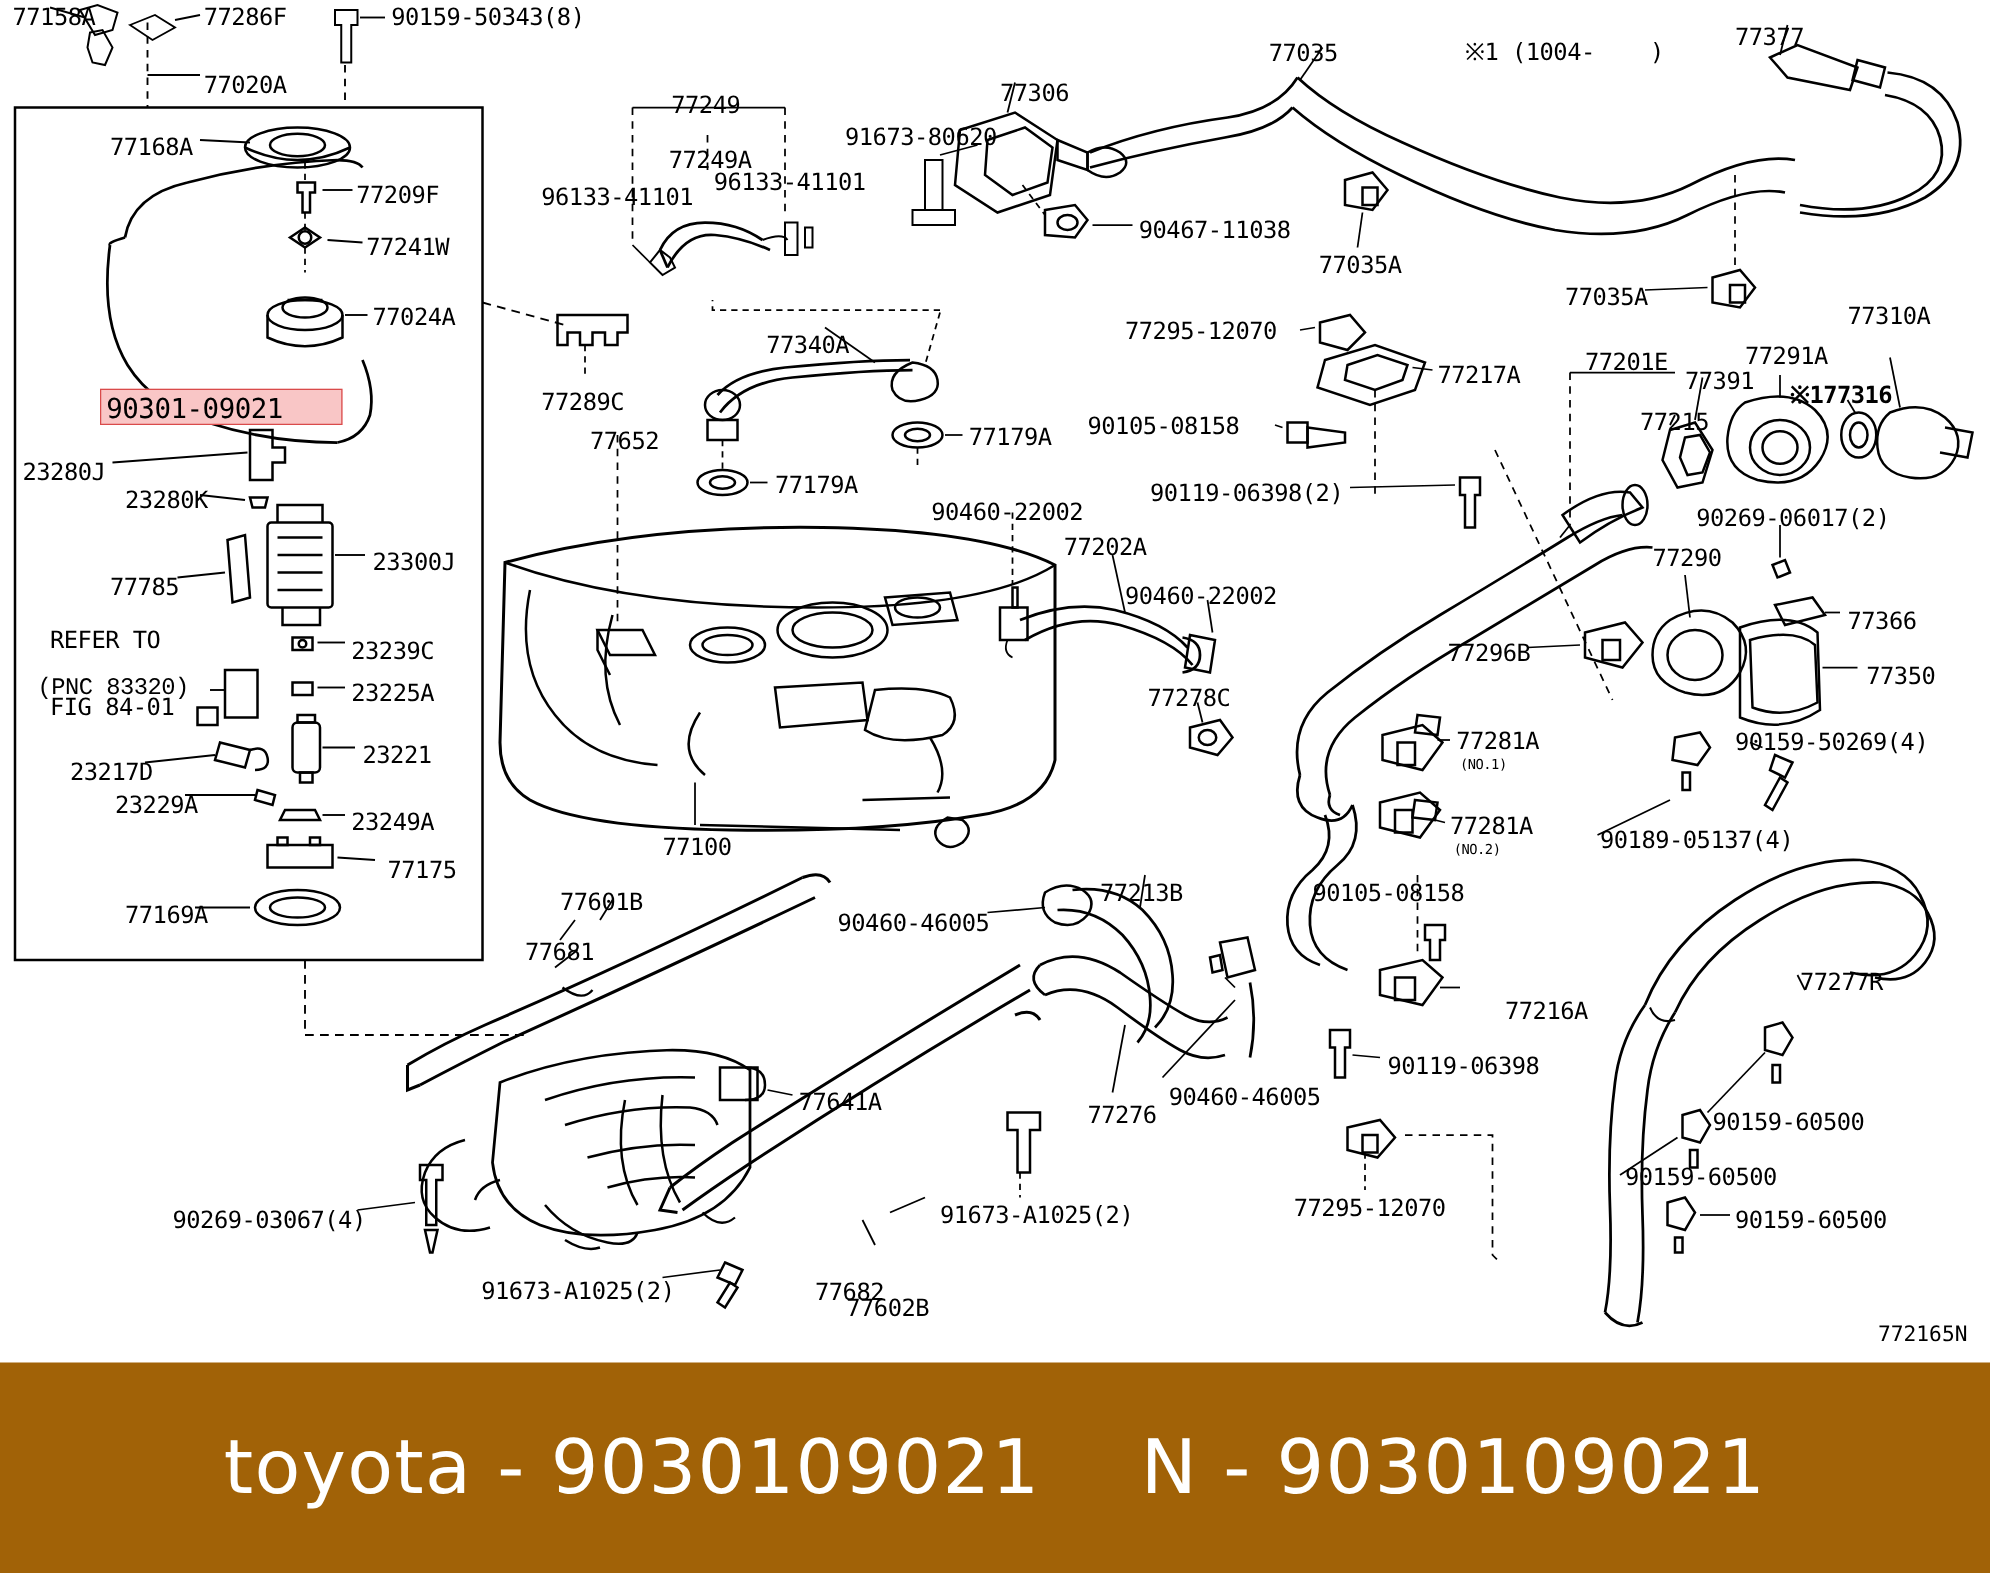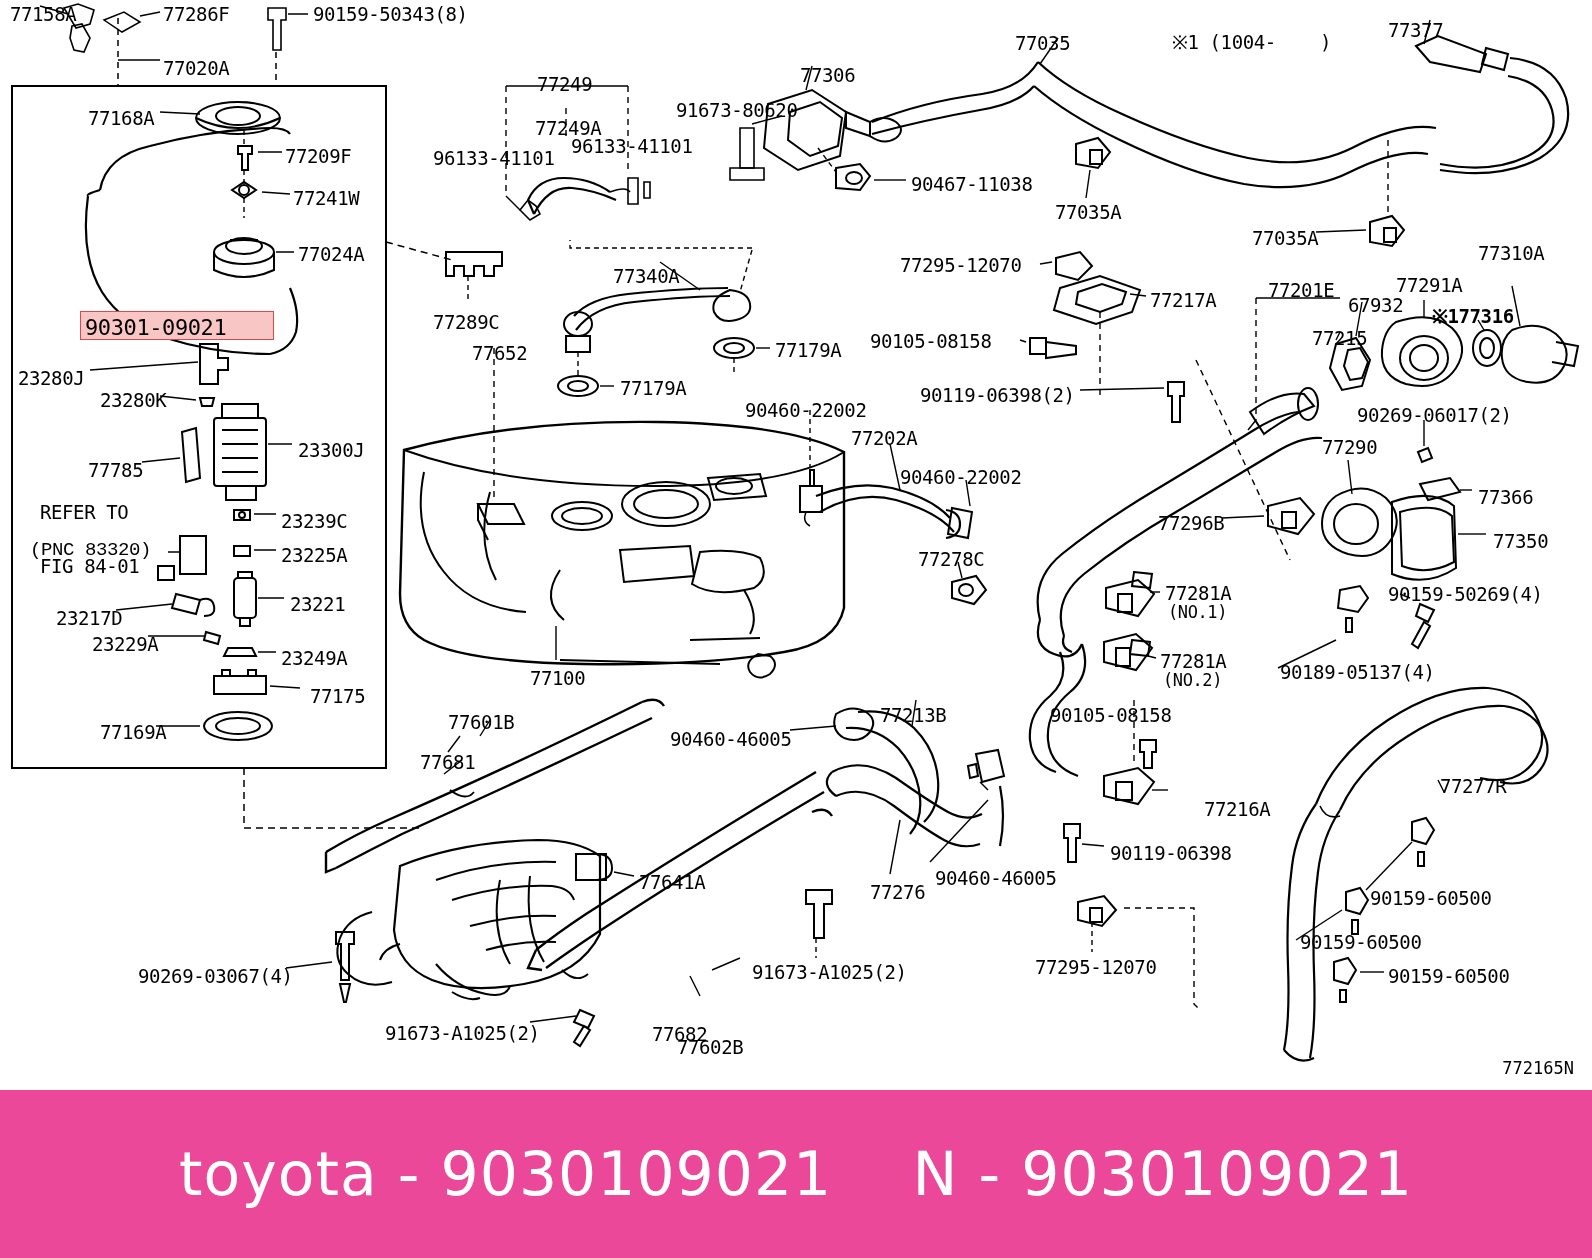--- a/index.html
+++ b/index.html
@@ -22,40 +22,40 @@
   }
   .lbl {
     position: absolute;
     font-family: "DejaVu Sans Mono", "Liberation Mono", monospace;
     font-size: 19px;
     color: #000000;
     white-space: pre;
     letter-spacing: -0.4px;
     line-height: 20px;
   }
-  .lbl.sm { font-size: 17px; }
+  .lbl.sm { font-size: 11px; }
   .highlight {
     position: absolute;
     background: #f9c6c6;
     border: 1px solid #d94b4b;
   }
   .hl-text {
     position: absolute;
     font-size: 22px;
     color: #000;
     white-space: pre;
     letter-spacing: -0.4px;
   }
   #footer {
     position: absolute;
     left: 0;
     top: 1090px;
     width: 1592px;
     height: 168px;
-    background: #ec4899;
+    background: #a16207;
     color: #ffffff;
     display: flex;
     align-items: center;
     justify-content: center;
   }
   #footer-text {
     font-family: "DejaVu Sans", "Liberation Sans", sans-serif;
     font-size: 60px;
     letter-spacing: 1px;
     white-space: pre;
@@ -503,21 +503,21 @@
   <div class="lbl" style="left:1055px; top:202px;">77035A</div>
   <div class="lbl" style="left:1252px; top:228px;">77035A</div>
   <div class="lbl" style="left:298px; top:244px;">77024A</div>
   <div class="lbl" style="left:613px; top:266px;">77340A</div>
   <div class="lbl" style="left:900px; top:255px;">77295-12070</div>
   <div class="lbl" style="left:1478px; top:243px;">77310A</div>
   <div class="lbl" style="left:433px; top:312px;">77289C</div>
   <div class="lbl" style="left:1150px; top:290px;">77217A</div>
   <div class="lbl" style="left:1268px; top:280px;">77201E</div>
   <div class="lbl" style="left:1396px; top:275px;">77291A</div>
-  <div class="lbl" style="left:1348px; top:295px;">67932</div>
+  <div class="lbl" style="left:1348px; top:295px;">77391</div>
   <div class="lbl" style="left:1432px; top:306px;font-weight:bold;">※177316</div>
   <div class="lbl" style="left:1312px; top:328px;">77215</div>
   <div class="lbl" style="left:472px; top:343px;">77652</div>
   <div class="lbl" style="left:775px; top:340px;">77179A</div>
   <div class="lbl" style="left:870px; top:331px;">90105-08158</div>
   <div class="lbl" style="left:18px; top:368px;">23280J</div>
   <div class="lbl" style="left:100px; top:390px;">23280K</div>
   <div class="lbl" style="left:620px; top:378px;">77179A</div>
   <div class="lbl" style="left:920px; top:385px;">90119-06398(2)</div>
   <div class="lbl" style="left:1357px; top:405px;">90269-06017(2)</div>

